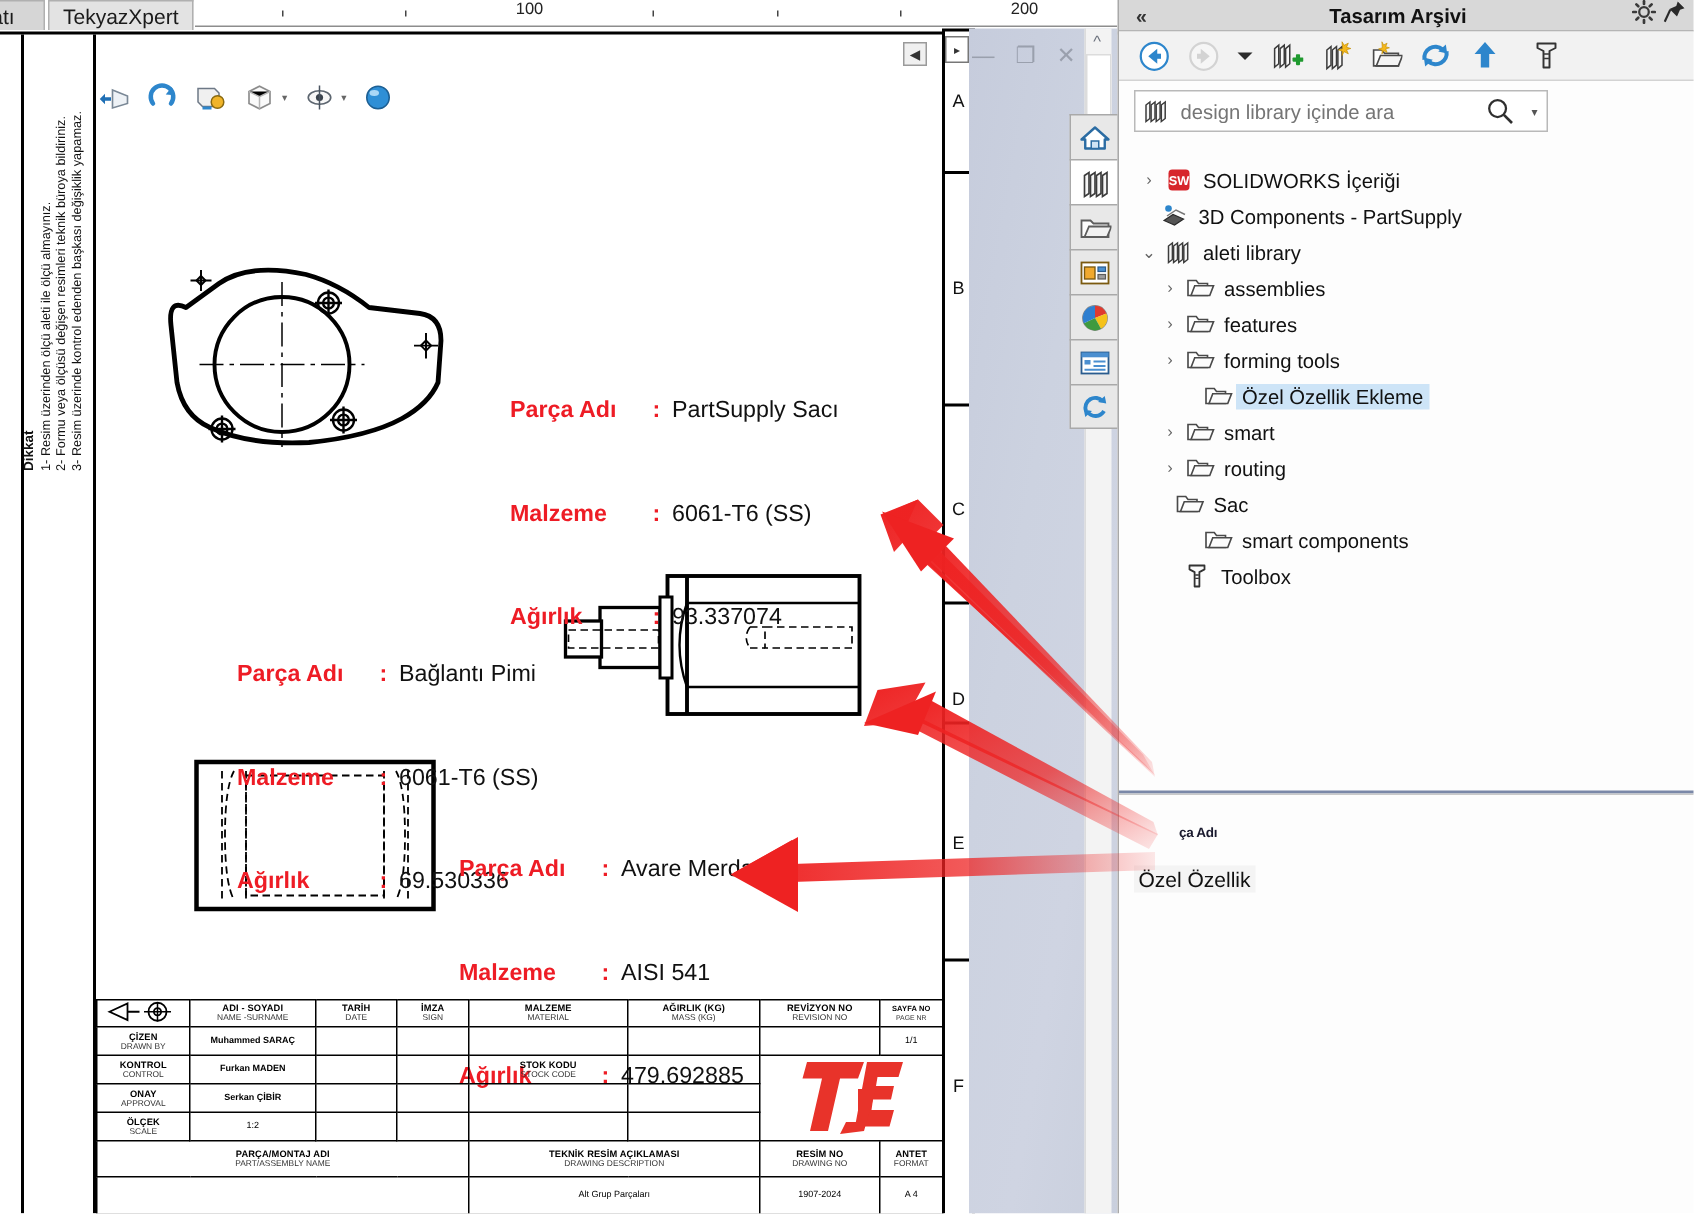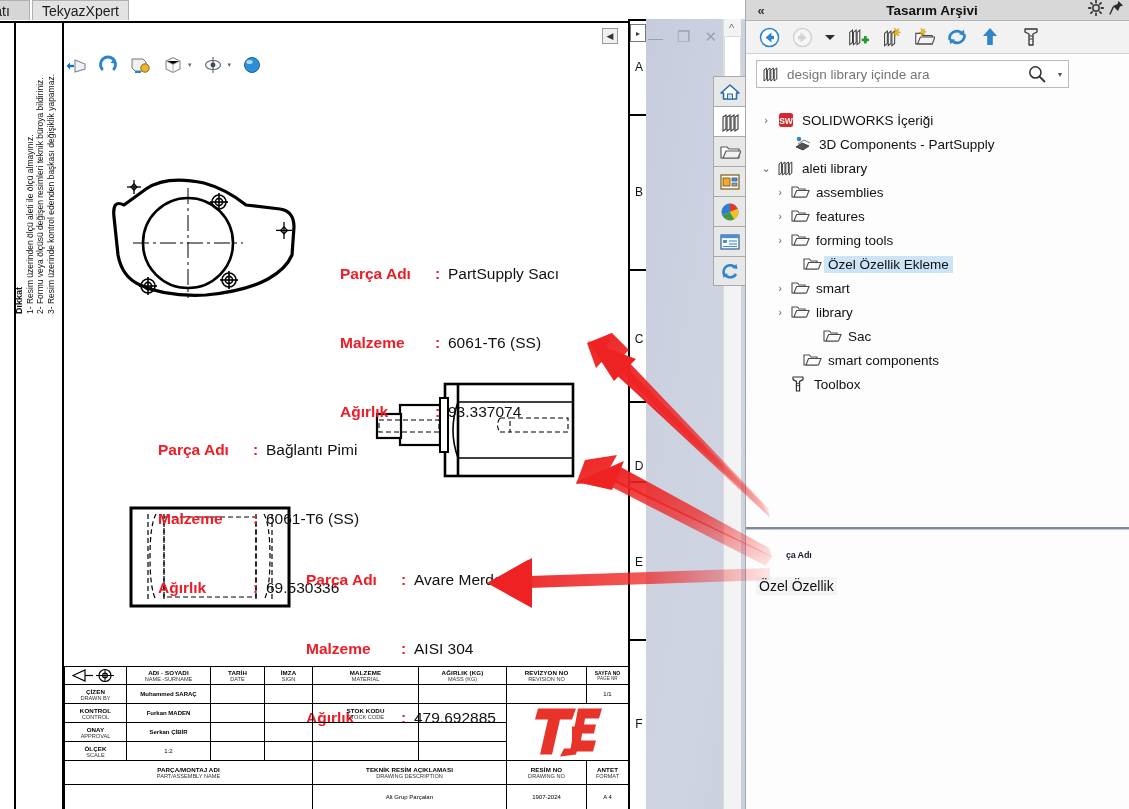--- a/index.html
+++ b/index.html
@@ -90,21 +90,21 @@
   #tp-title{position:absolute;left:0;top:0;width:384px;height:20px;background:#d8d8d8;border-bottom:1px solid #b5b5b5;
             display:flex;align-items:center;}
   #tp-title .lchev{width:30px;text-align:center;font-size:13px;color:#333;font-weight:bold;}
   #tp-title .ttxt{flex:1;text-align:center;font-size:13.5px;font-weight:bold;color:#111;}
   #tp-title .ricons{display:flex;align-items:center;gap:5px;padding-right:6px;}
 
   #tp-toolbar{position:absolute;left:0;top:21px;width:384px;height:33px;background:#f2f2f2;border-bottom:1px solid #d3d3d3;
       display:flex;align-items:center;padding-left:12px;gap:11px;box-sizing:border-box;}
   .tb-ico{width:22px;height:22px;display:flex;align-items:center;justify-content:center;}
 
-  #tp-search{position:absolute;left:10px;top:60px;width:313px;height:28px;background:#fff;border:1px solid #b9b9b9;
+  #tp-search{position:absolute;left:10px;top:60px;width:276px;height:28px;background:#fff;border:1px solid #b9b9b9;
      display:flex;align-items:center;box-sizing:border-box;}
   #tp-search .sico{width:28px;display:flex;align-items:center;justify-content:center;}
   #tp-search input{flex:1;border:none;outline:none;font-size:13.5px;color:#4a5a6a;font-family:"Liberation Sans",sans-serif;background:transparent;}
   #tp-search .mag{width:30px;display:flex;align-items:center;justify-content:center;}
   #tp-search .dd{width:16px;font-size:8px;color:#555;display:flex;align-items:center;justify-content:center;}
 
   
   #tree{position:absolute;left:0;top:108px;width:384px;}
   .tnode{position:relative;height:24px;display:flex;align-items:center;font-size:13.5px;color:#111;}
   .tchev{width:16px;text-align:center;font-size:11px;color:#666;flex:0 0 16px;}
@@ -128,20 +128,30 @@
 
   <div id="tab-strip">
     <div class="tab partial">
       <span>atı</span>
     </div>
     <div class="tab active">
       <span>TekyazXpert</span>
     </div>
   </div>
 
+  <div id="ruler-top">
+    <div class="ruler-line"></div>
+    <div class="tick" style="left:58px"></div>
+    <div class="tick" style="left:140px"></div>
+    <div class="tick" style="left:305px"></div>
+    <div class="tick" style="left:388px"></div>
+    <div class="tick" style="left:470px"></div>
+    <div class="rlabel" style="left:223px">100</div>
+    <div class="rlabel" style="left:553px">200</div>
+  </div>
 
   <div class="frame-line abs" style="left:0px;top:21px;width:745px;height:2px;"></div>
   <div class="frame-line abs" style="left:14px;top:23px;width:2px;height:786px;"></div>
   <div class="frame-line abs" style="left:62px;top:23px;width:2px;height:786px;"></div>
 
   <div id="dikkat-block">
     <div id="dikkat-inner">
       <div class="hdr">Dikkat</div>
       <div>1- Resim üzerinden ölçü aleti ile ölçü almayınız.</div>
       <div>2- Formu veya ölçüsü değişen resimleri teknik büroya bildiriniz.</div>
@@ -297,21 +307,21 @@
 
   <div class="anno" style="left:306px;top:522px;">
     <div class="anno-row">
       <span class="lab">Parça Adı</span>
       <span class="col">:</span>
       <span class="val">Avare Merdane</span>
     </div>
     <div class="anno-row">
       <span class="lab">Malzeme</span>
       <span class="col">:</span>
-      <span class="val">AISI 304</span>
+      <span class="val">AISI 541</span>
     </div>
     <div class="anno-row">
       <span class="lab">Ağırlık</span>
       <span class="col">:</span>
       <span class="val">479.692885</span>
     </div>
   </div>
 
   <div id="title-block">
     <table>
@@ -676,21 +686,21 @@
       <span class="tchev">›</span>
       <span class="ticon">
         <svg width="18" height="18" viewBox="0 0 18 18">
           <rect x="2" y="2" width="14" height="14" rx="2.5" fill="#d7262c"></rect>
           <text x="9" y="12.5" font-size="8.5" font-weight="bold" fill="#fff" text-anchor="middle" font-family="Liberation Sans,sans-serif">SW</text>
         </svg>
       </span>
       <span class="tlabel">SOLIDWORKS İçeriği</span>
     </div>
 
-    <div class="tnode" style="padding-left:29px">
+    <div class="tnode" style="padding-left:9px">
       <span class="tchev"></span>
       <span class="ticon">
         <svg width="18" height="18" viewBox="0 0 18 18">
           <path d="M2 12 L8 8 L15 11 L9 15 Z" fill="#555" stroke="#2a2a2a" stroke-width=".8"></path>
           <path d="M4 9 L10 5 L16 8" fill="none" stroke="#777" stroke-width="1"></path>
           <circle cx="5" cy="4" r="2.2" fill="#2d86cc"></circle>
         </svg>
       </span>
       <span class="tlabel">3D Components - PartSupply</span>
     </div>
@@ -768,24 +778,24 @@
     </div>
 
     <div class="tnode" style="padding-left:26px">
       <span class="tchev">›</span>
       <span class="ticon">
         <svg width="19" height="16" viewBox="0 0 19 16">
             <path d="M1 3 L6.5 3 L8 5 L14 5 L14 13 L1 13 Z" fill="#fff" stroke="#4a4a4a" stroke-width="1.1"></path>
             <path d="M3 13 L5.5 6.5 L18 6.5 L15.5 13 Z" fill="#fcfcfc" stroke="#4a4a4a" stroke-width="1.1"></path>
           </svg>
       </span>
-      <span class="tlabel">library</span>
-    </div>
-
-    <div class="tnode" style="padding-left:58px">
+      <span class="tlabel">routing</span>
+    </div>
+
+    <div class="tnode" style="padding-left:19px">
       <span class="tchev"></span>
       <span class="ticon">
         <svg width="19" height="16" viewBox="0 0 19 16">
             <path d="M1 3 L6.5 3 L8 5 L14 5 L14 13 L1 13 Z" fill="#fff" stroke="#4a4a4a" stroke-width="1.1"></path>
             <path d="M3 13 L5.5 6.5 L18 6.5 L15.5 13 Z" fill="#fcfcfc" stroke="#4a4a4a" stroke-width="1.1"></path>
           </svg>
       </span>
       <span class="tlabel">Sac</span>
     </div>
 

